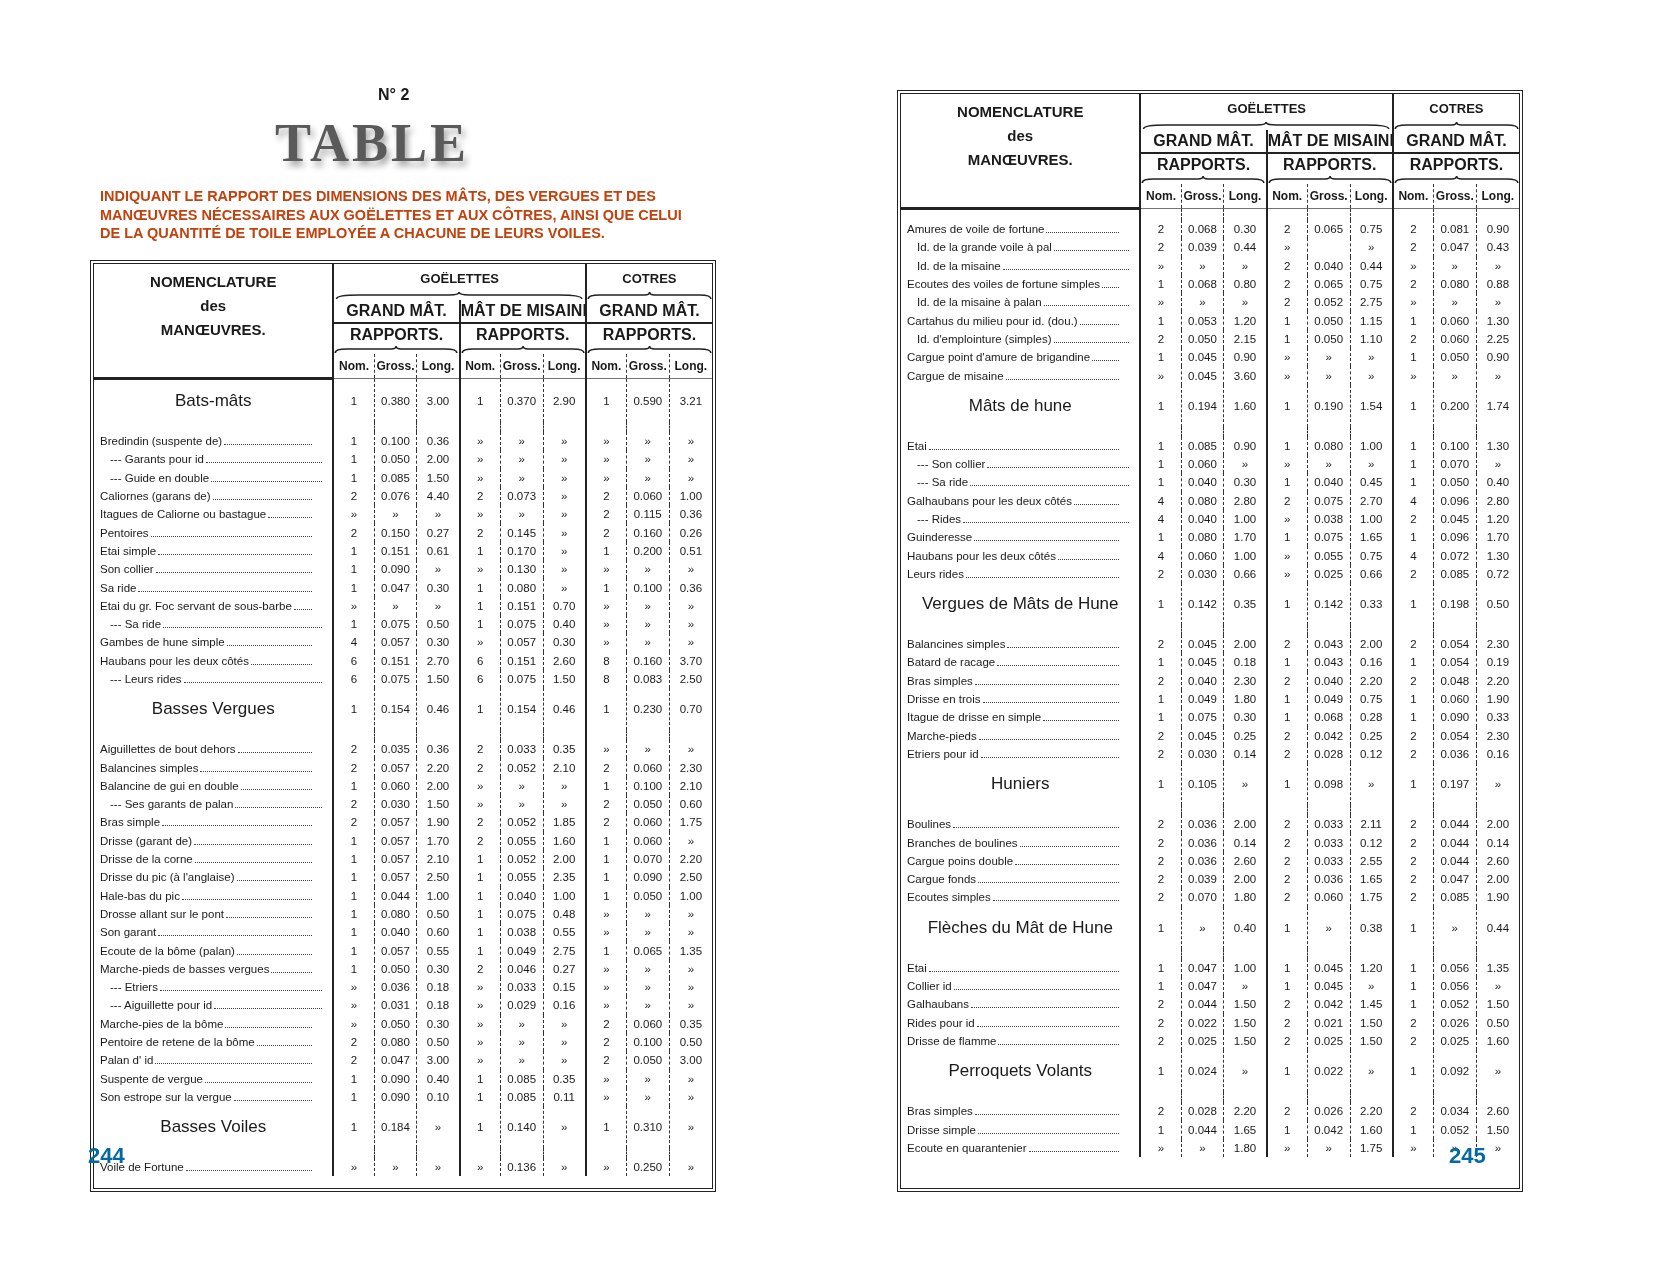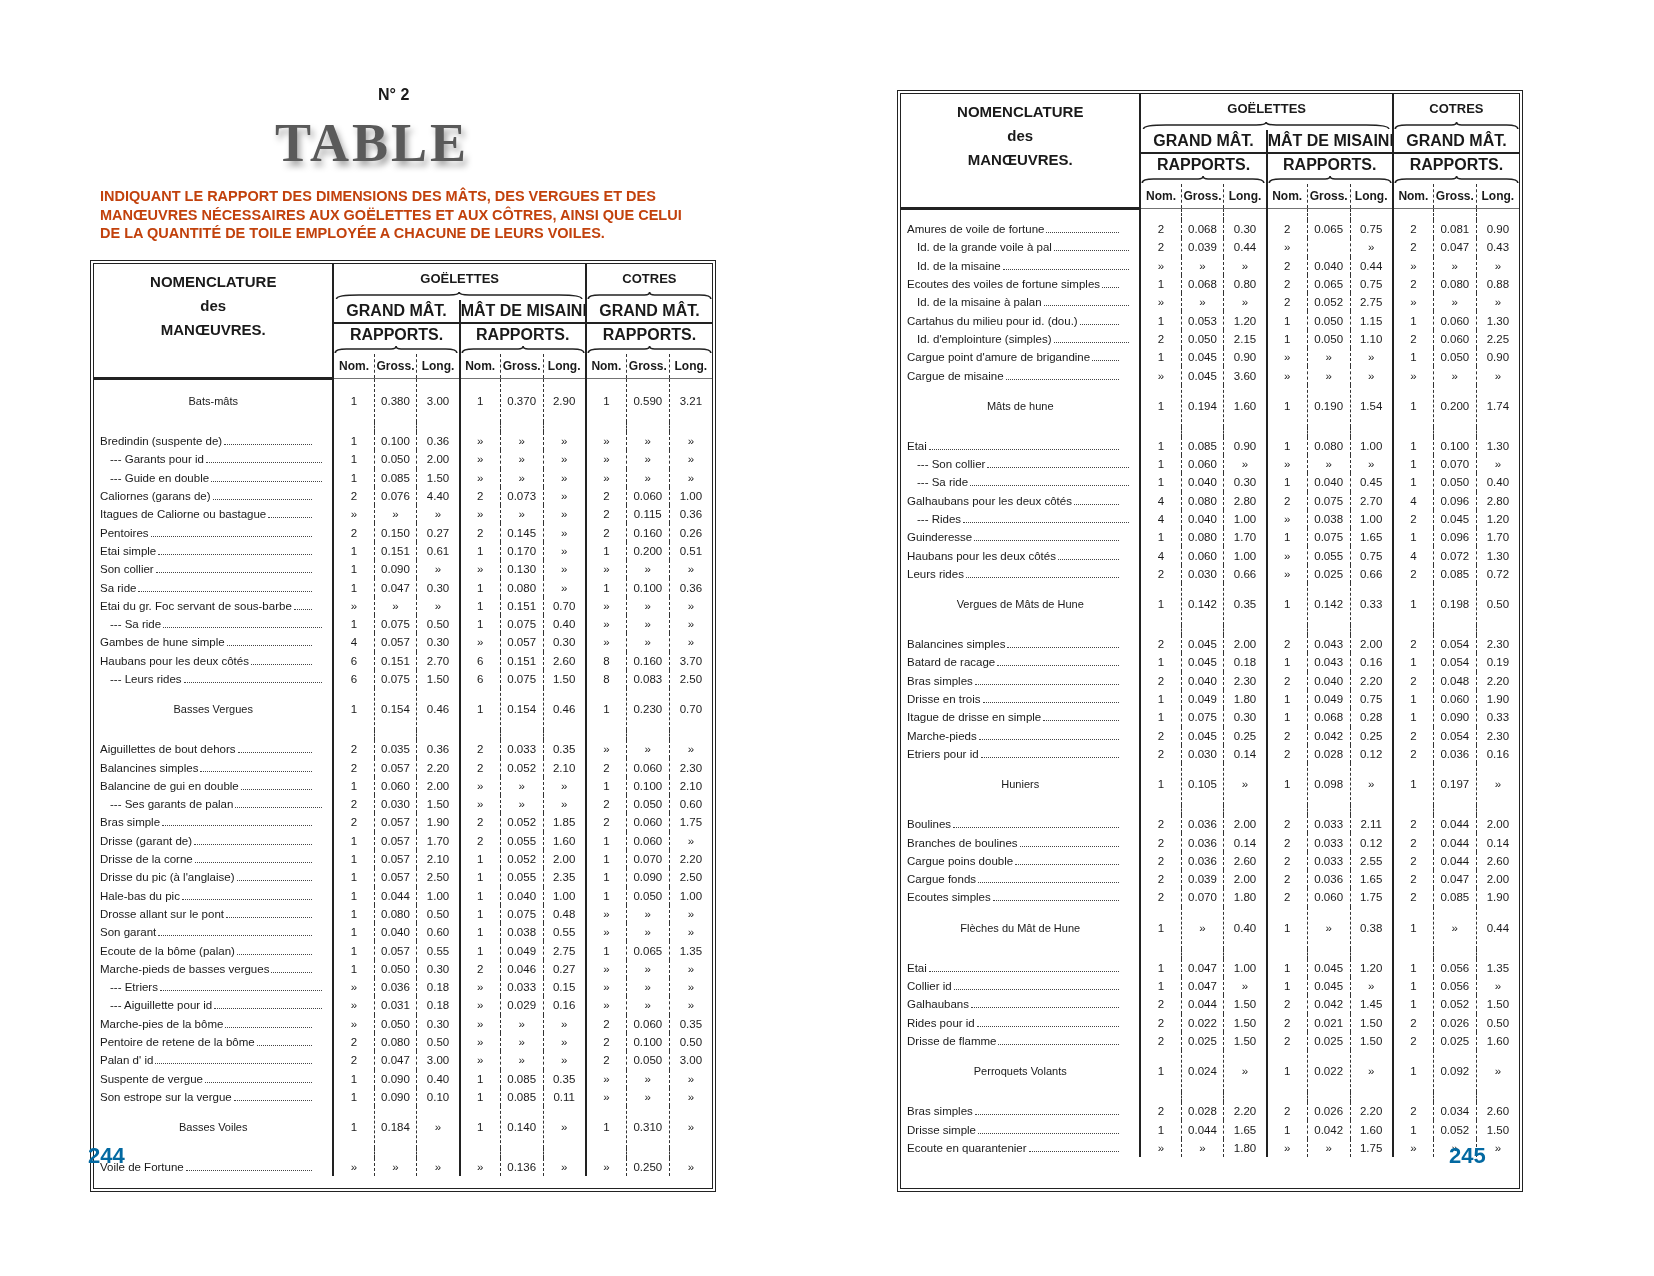--- a/index.html
+++ b/index.html
@@ -35,21 +35,21 @@
   .dash { border-left:1px dashed #333; }
   .solid { border-left:2px solid #222; }
 
   tr.row td { height:18.3px; line-height:18px; }
   tr.section td { height:42px; }
   tr.spacer td { height:10px; }
   td.name { text-align:left !important; padding-left:6px !important; border-right:2px solid #222; font-size:11.5px; }
   .name-inner { display:flex; align-items:baseline; width:212px; overflow:hidden; }
   .name-inner .t { flex:none; }
   .name-inner .leader { flex:1; border-bottom:1px dotted #444; margin-left:2px; height:9px; }
-  td.section-name { font-size:11px; border-right:2px solid #222; text-align:center; }
+  td.section-name { font-size:17px; border-right:2px solid #222; text-align:center; }
   .indent { padding-left:10px; }
 
   .page-num { position:absolute; top:1143px; font-weight:bold; font-size:22px; color:#0369a1; }
   #left-page .page-num { left:88px; }
   #right-page .page-num { left:622px; }
 </style>
 </head>
 <body>
 
 <div id="left-page" class="page">

